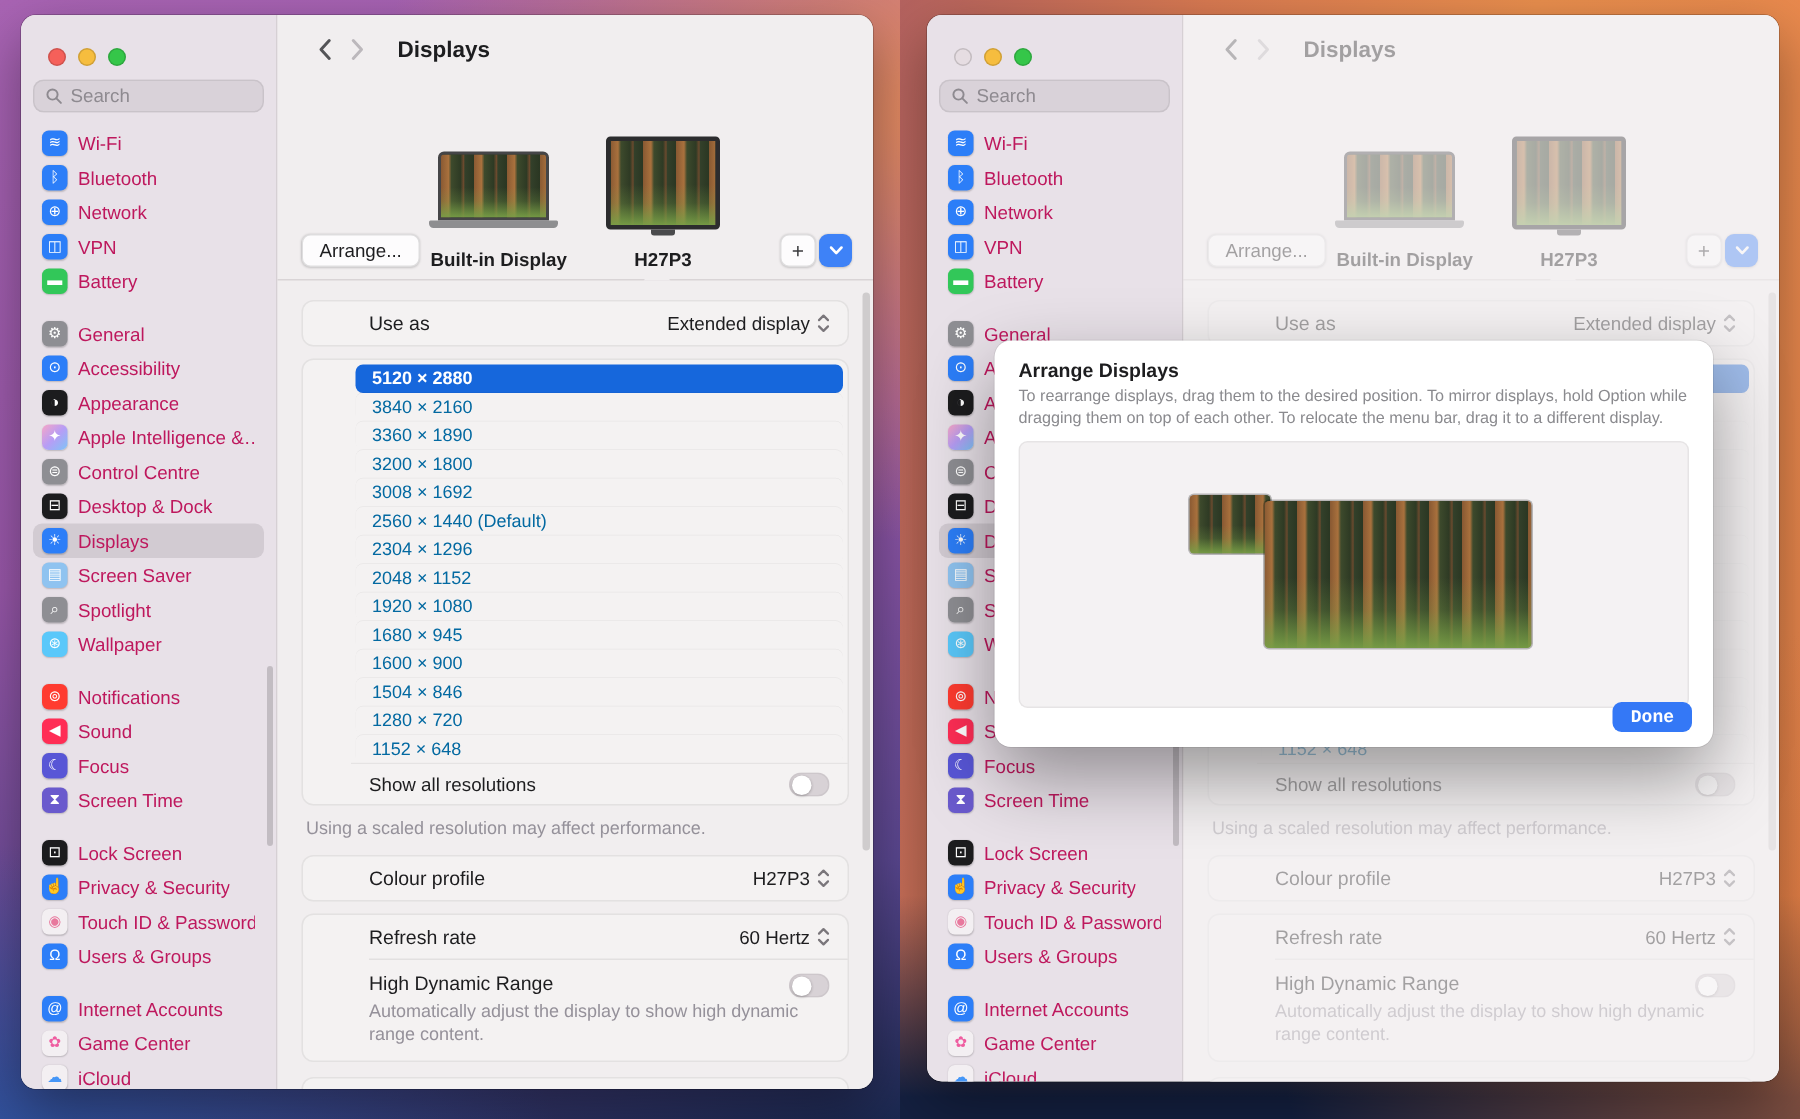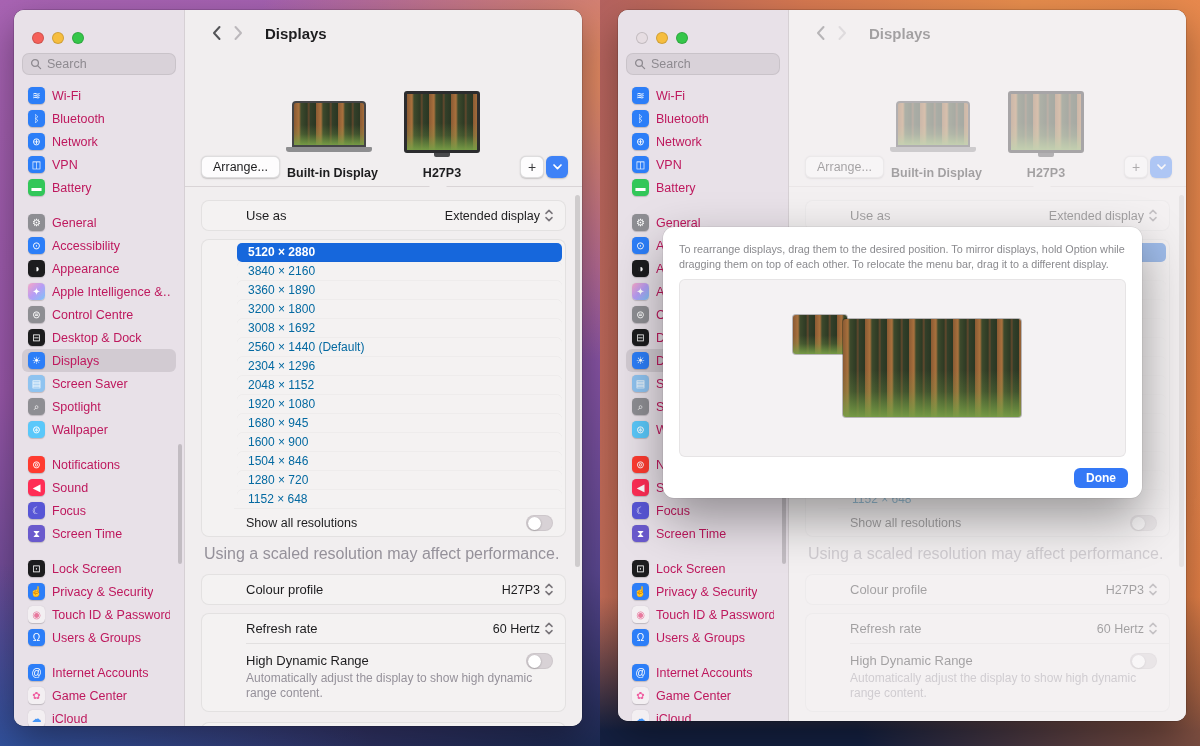--- a/index.html
+++ b/index.html
@@ -102,21 +102,21 @@
   .res-row + .res-row { box-shadow:0 -0.5px 0 rgba(0,0,0,0.05); }
   .res-row.sel { background:#1667dc; color:#fff; font-weight:bold; box-shadow:none; margin-top:3px; }
   .res-card { padding-top:0; padding-bottom:0; }
   .showall-row { height:27px; box-shadow:0 -0.5px 0 rgba(0,0,0,0.06); margin:0 0; }
   .showall-row .row-label { font-size:12.5px; }
 
   .toggle { width:27px; height:16px; border-radius:8px; background:#d8d2d6; border:0.5px solid rgba(0,0,0,0.05); position:relative; }
   .toggle::after { content:""; position:absolute; left:1px; top:1px; width:13px; height:13px;
     border-radius:50%; background:#fff; box-shadow:0 0.5px 2px rgba(0,0,0,0.3); }
 
-  .footnote { font-size:16px; color:#95919a; margin:8px 3px 11px 3px; }
+  .footnote { font-size:12px; color:#95919a; margin:8px 3px 11px 3px; }
   .hairline { height:0.75px; background:rgba(0,0,0,0.07); margin-left:12px; }
   .hdr-block { position:relative; padding:7px 12px 9px 12px; }
   .hdr-block .toggle { position:absolute; right:12px; top:9px; }
   .caption { font-size:12px; color:#95919a; margin-top:2px; max-width:300px; line-height:1.3; }
 
   .v-scrollbar { position:absolute; right:2px; top:185px; width:5px; height:372px;
     border-radius:3px; background:rgba(0,0,0,0.14); }
 
   .dim-overlay { display:none; }
   .dimmed .dim-overlay { display:block; position:absolute; inset:0; z-index:5;
@@ -128,21 +128,21 @@
     padding:12px 16px; }
   .sheet-title { font-size:13px; font-weight:bold; color:#1d1d1f; }
   .sheet-body { font-size:10.8px; color:#8a8a8e; line-height:1.35; margin-top:3px; width:452px; }
   .arrange-canvas { position:relative; margin-top:8px; width:447px; height:178px;
     background:#f4f2f3; border:1px solid rgba(0,0,0,0.055); border-radius:6px; overflow:hidden; }
   .arr-display { position:absolute; border-radius:3px; box-shadow:0 0 0 1px rgba(0,0,0,0.25); }
   .arr-small { left:113px; top:35px; width:54px; height:39px; }
   .arr-large { left:163px; top:39px; width:178px; height:98px; }
   .done-btn { position:absolute; right:14px; bottom:10px; height:20px; padding:0 12px;
     background:#3478f6; color:#fff; border:none; border-radius:6px; font-size:12px; font-weight:bold;
-    font-family:Liberation Sans, sans-serif; }
+    font-family:Liberation Mono, monospace; }
 </style>
 </head>
 <body>
 
 <div class="canvas">
   <div class="half left">
     <div class="wallpaper"></div>
     <section class="mac-window">
   <div class="lights">
     <span class="tl red"></span>
@@ -683,20 +683,21 @@
         </div>
       </div>
     </div>
 
     <div class="v-scrollbar"></div>
     <div class="dim-overlay"></div>
   </main>
 </section>
 
     <div class="sheet">
+      <h2 class="sheet-title">Arrange Displays</h2>
       <p class="sheet-body">To rearrange displays, drag them to the desired position. To mirror displays, hold Option while dragging them on top of each other. To relocate the menu bar, drag it to a different display.</p>
       <div class="arrange-canvas">
         <div class="arr-display arr-small forest"></div>
         <div class="arr-display arr-large forest"></div>
       </div>
       <button class="done-btn">Done</button>
     </div>
   </div>
 </div>
 

